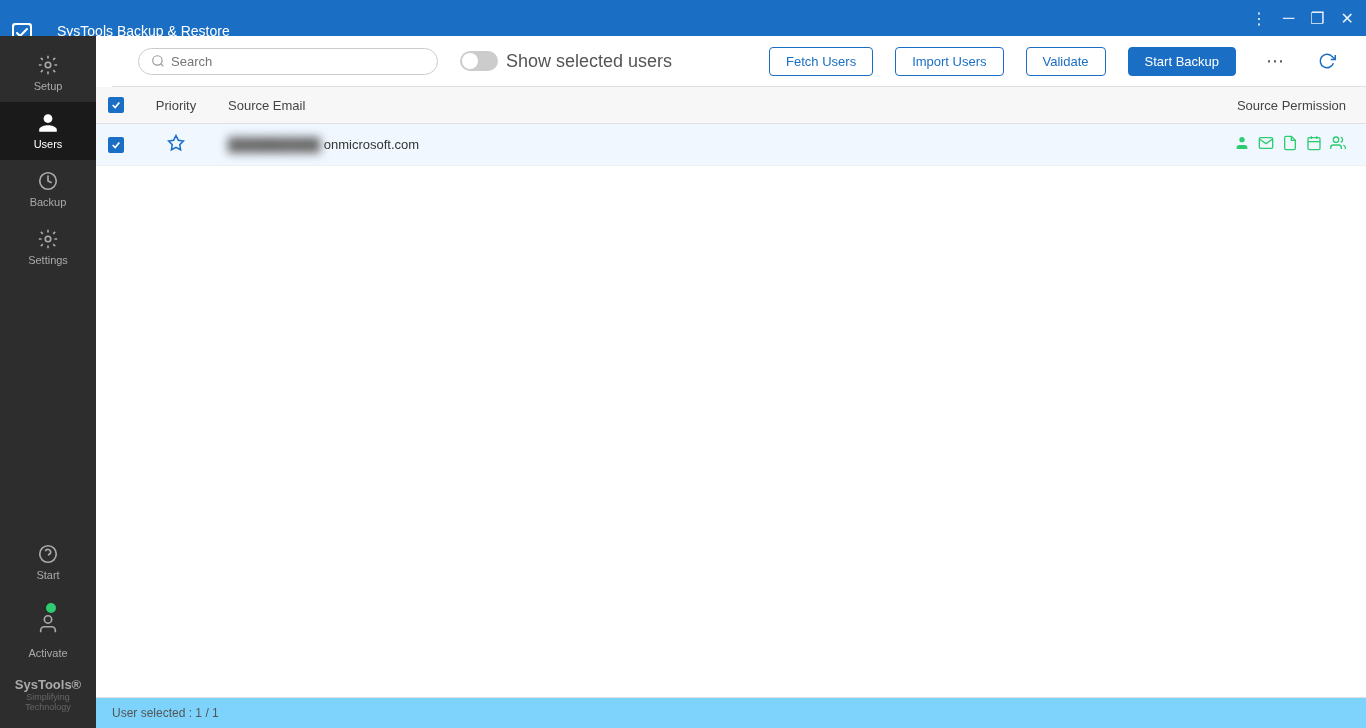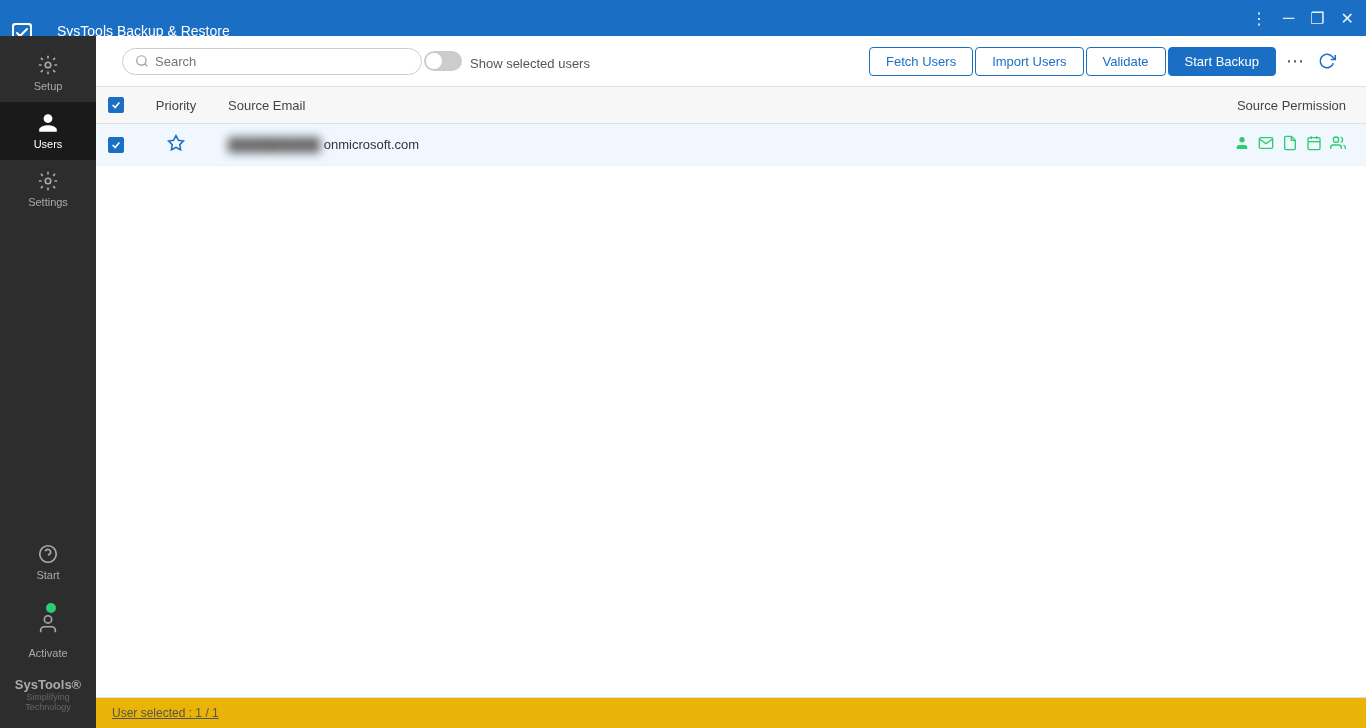--- a/index.html
+++ b/index.html
@@ -132,24 +132,25 @@
       display: flex;
       flex-direction: column;
       background: white;
       overflow: hidden;
     }
 
     
     .toolbar {
       display: flex;
       align-items: center;
-      gap: 2px;
+      gap: 22px;
       padding: 10px 26px;
       border-bottom: 1px solid #e0e0e0;
       background: white;
+      margin-left: 16px;
     }
     .search-box {
       display: flex;
       align-items: center;
       border: 1px solid #ccc;
       border-radius: 20px;
       padding: 5px 12px;
       gap: 6px;
       width: 300px;
       background: white;
@@ -159,24 +160,24 @@
       outline: none;
       font-size: 13px;
       width: 100%;
       color: #333;
       background: transparent;
     }
     .search-box svg { color: #999; flex-shrink: 0; }
 
     .toggle-container {
       display: flex;
-      align-items: flex-end;
+      align-items: center;
       gap: 8px;
       color: #555;
-      font-size: 13px;
+      font-size: 18px;
     }
     .toggle {
       width: 38px;
       height: 20px;
       background: #ccc;
       border-radius: 10px;
       position: relative;
       cursor: pointer;
     }
     .toggle-knob {
@@ -281,22 +282,21 @@
       user-select: none;
       color: #666;
     }
 
     
     .status-bar {
       padding: 8px 16px;
       border-top: 1px solid #e0e0e0;
       font-size: 12px;
       color: #555;
-      background: #eab308;
-      text-decoration: underline;
+      background: #7dd3fc;
     }
 
     
     .refresh-btn {
       background: none;
       border: none;
       cursor: pointer;
       color: #1a6fc4;
       font-size: 18px;
       padding: 4px;
@@ -339,20 +339,27 @@
 
 
 
     <div class="sidebar-item active">
       <svg viewBox="0 0 24 24" fill="currentColor">
         <path d="M12 12c2.7 0 4.8-2.1 4.8-4.8S14.7 2.4 12 2.4 7.2 4.5 7.2 7.2 9.3 12 12 12zm0 2.4c-3.2 0-9.6 1.6-9.6 4.8v2.4h19.2v-2.4c0-3.2-6.4-4.8-9.6-4.8z"></path>
       </svg>
       <span>Users</span>
     </div>
 
+    <div class="sidebar-item">
+      <svg viewBox="0 0 24 24" fill="none" stroke="currentColor" stroke-width="1.8">
+        <circle cx="12" cy="12" r="9"></circle>
+        <path d="M12 6v6l4 2"></path>
+      </svg>
+      <span>Backup</span>
+    </div>
 
     <div class="sidebar-item">
       <svg viewBox="0 0 24 24" fill="none" stroke="currentColor" stroke-width="1.8">
         <circle cx="12" cy="12" r="3"></circle>
         <path d="M12 2v3M12 19v3M4.22 4.22l2.12 2.12M17.66 17.66l2.12 2.12M2 12h3M19 12h3M4.22 19.78l2.12-2.12M17.66 6.34l2.12-2.12"></path>
       </svg>
       <span>Settings</span>
     </div>
 
     <div class="sidebar-spacer"></div>

